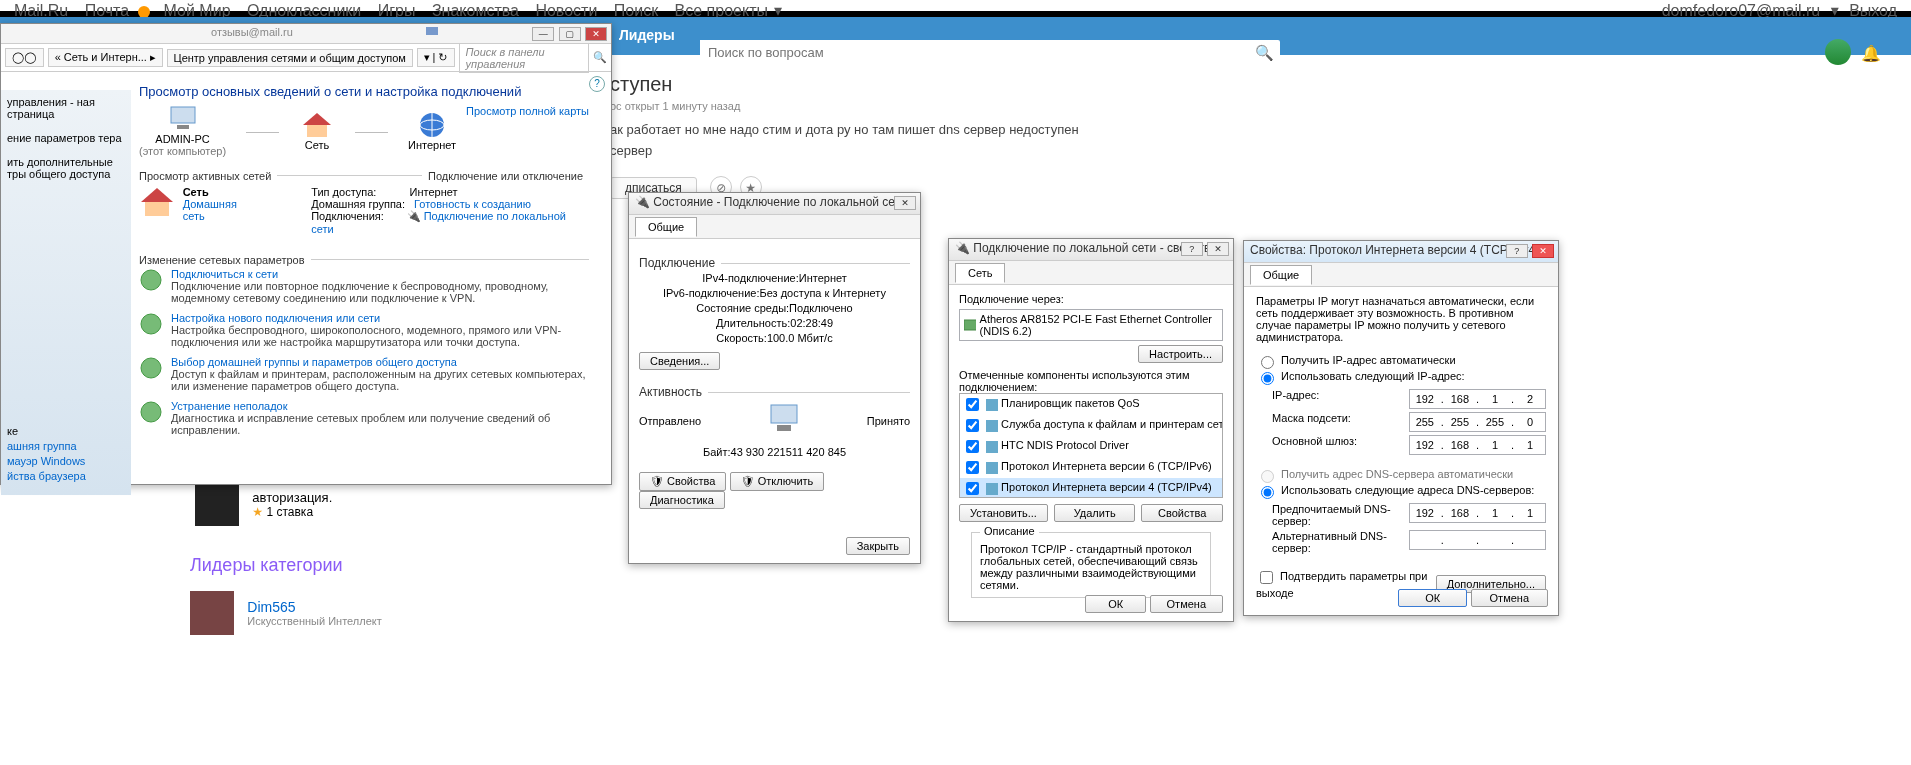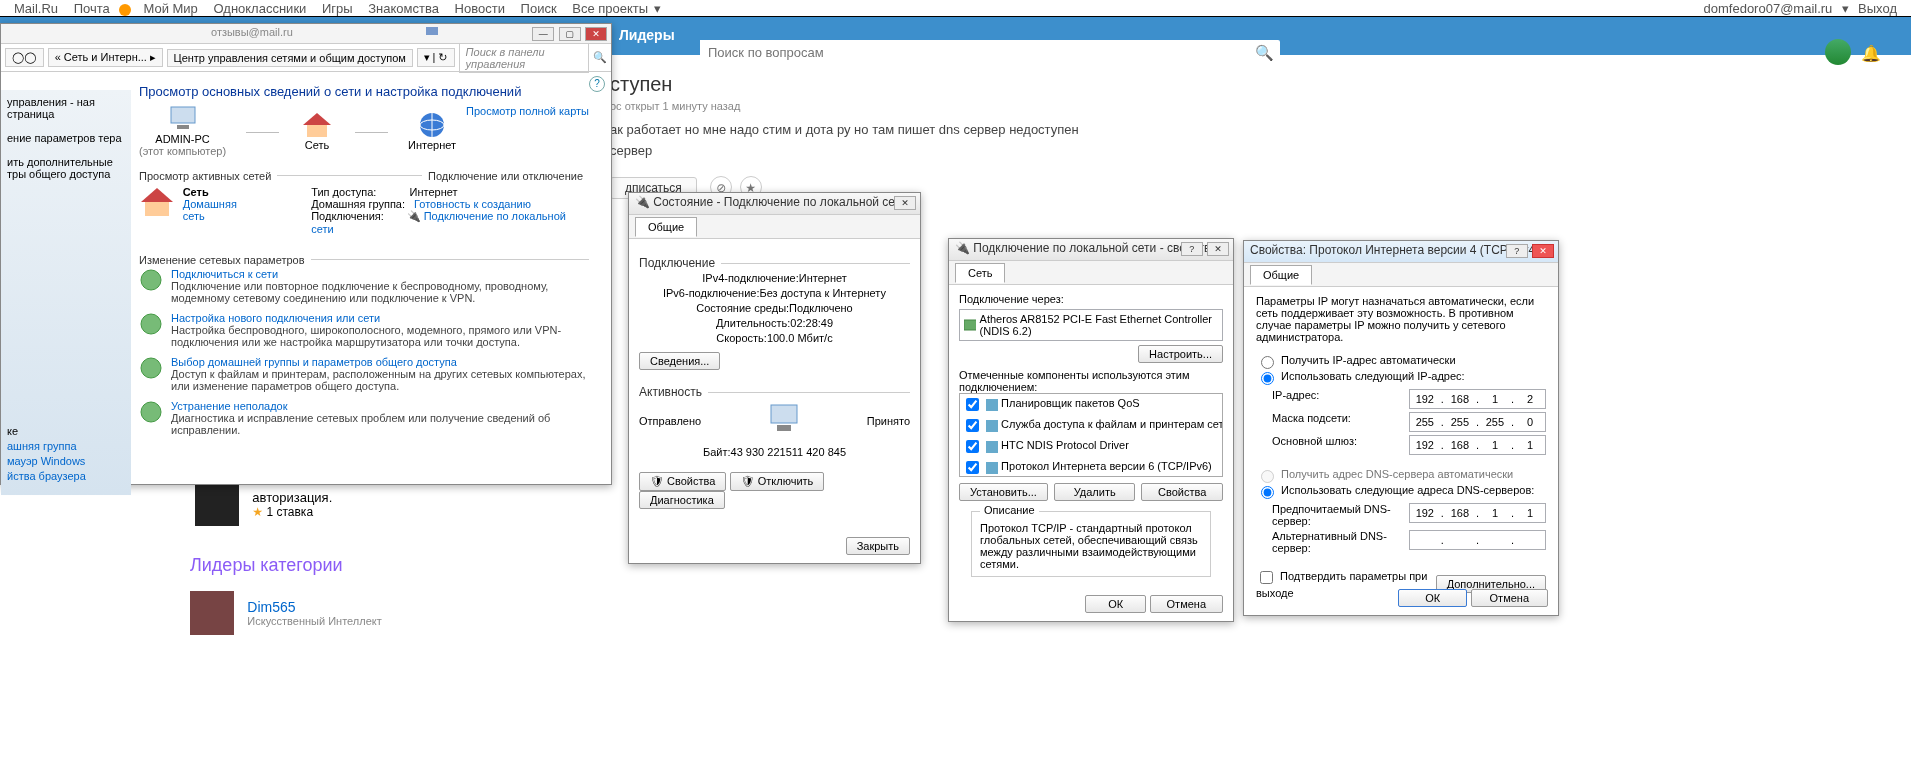--- a/index.html
+++ b/index.html
@@ -1,19 +1,19 @@
 <!DOCTYPE html>
 <html><head>
 <meta charset="utf-8">
 <style>
   html,body{margin:0;padding:0;font-family:'Segoe UI',Tahoma,Arial,sans-serif;font-size:12px;background:#fff;overflow:hidden;width:1911px;height:765px}
   *{box-sizing:border-box}
   .abs{position:absolute}
   
-  .topnav{left:0;top:0;width:100%;height:17px;background:#fff;border-bottom:1px solid #000000;color:#555;font-size:13px}
+  .topnav{left:0;top:0;width:100%;height:17px;background:#fff;border-bottom:6px solid #000000;color:#555;font-size:16px}
   .topnav a{color:#555;text-decoration:none;margin:0 6px}
   .topnav .left{position:absolute;left:8px;top:1px}
   .topnav .right{position:absolute;right:8px;top:1px}
   .mailicon{display:inline-block;width:12px;height:12px;border-radius:50%;background:#f90;vertical-align:middle;margin:0 3px}
   
   .bluebar{left:0;top:17px;width:100%;height:38px;background:#3d8fcc}
   .bluebar .lbl{color:#fff;font-size:14px;font-weight:bold}
   .bluebar .tab{padding:10px 14px 8px;display:inline-block;position:absolute;top:0}
   .search{position:absolute;left:700px;top:23px;width:580px;height:26px;background:#fff;border-radius:2px}
   .search input{border:0;width:540px;height:24px;padding:0 8px;font-size:13px;outline:none}
@@ -58,21 +58,21 @@
   .cpright h3{font-size:13px;color:#06379a;font-weight:normal;margin:6px 0}
   .netmap{display:flex;align-items:center;gap:20px;margin:6px 0}
   .netnode{text-align:center;font-size:11px}
   .netnode .pic{width:36px;height:28px;margin:0 auto}
   .link{color:#06c;cursor:pointer}
   .opt{display:flex;gap:8px;margin:8px 0}
   .opt .oicon{width:24px;height:24px;flex:none}
   .opt .ot{color:#06c}
   .opt .od{color:#444;font-size:11px}
   
-  .chklist{border:1px solid #aaa;height:84px;overflow-y:scroll;background:#fff;font-size:11px}
+  .chklist{border:1px solid #aaa;height:105px;overflow-y:scroll;background:#fff;font-size:11px}
   .chklist .item{padding:1px 2px;white-space:nowrap}
   .chklist .sel{background:#cde6ff}
   .ipbox{border:1px solid #abadb3;display:inline-flex;align-items:center;height:20px;background:#fff}
   .ipbox input{border:0;width:30px;text-align:center;font-size:11px;padding:0}
   .ipbox .dot{padding:0 1px}
   .label11{font-size:11px}
   .grey{color:#777}
   .sectionline{border-bottom:1px solid #ccc;margin:4px 0 8px;position:relative}
   .sectionline span{position:relative;top:7px;background:#fff;padding-right:6px;color:#333}
   svg{display:block}

